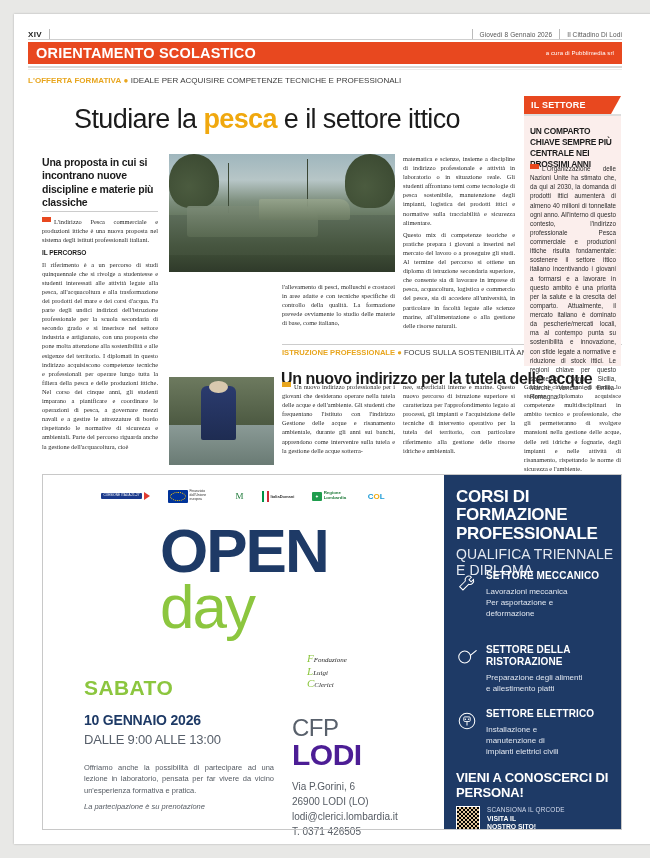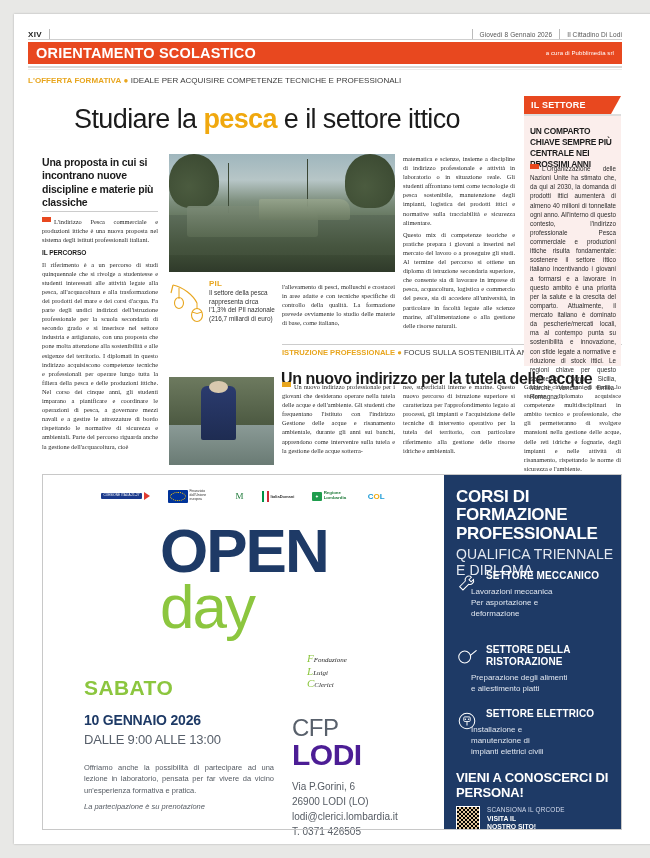--- a/index.html
+++ b/index.html
@@ -168,21 +168,21 @@
 
   .cfp{position:absolute;left:250px;top:240px;font-size:24px;color:#58606b;letter-spacing:-.5px;}
   .lodi{position:absolute;left:250px;top:264px;font-size:30px;font-weight:bold;color:#4c1d95;letter-spacing:-.5px;}
   .addr{position:absolute;left:250px;top:305px;width:150px;font-size:10px;color:#555b63;line-height:1.5;}
 
   .ad-h{position:absolute;left:12px;top:14px;width:158px;font-size:17px;font-weight:bold;color:#fff;line-height:1.08;letter-spacing:-.3px;}
   .ad-sub{position:absolute;left:12px;top:72px;width:158px;font-size:14px;color:#e4e9f1;letter-spacing:.1px;}
   .sector{position:absolute;left:12px;width:162px;}
   .sector .ic{position:absolute;left:0;top:2px;width:22px;height:22px;}
   .sector .st{margin-left:30px;font-size:10px;font-weight:bold;color:#fff;line-height:1.18;letter-spacing:.1px;}
-  .sector .sd{margin-left:15px;margin-top:4px;font-size:8px;color:#e0e6ef;line-height:1.4;}
+  .sector .sd{margin-left:30px;margin-top:4px;font-size:8px;color:#e0e6ef;line-height:1.4;}
   .cta{position:absolute;left:12px;top:297px;width:162px;font-size:13px;font-weight:bold;color:#fff;line-height:1.15;letter-spacing:-.1px;}
   .qrrow{position:absolute;left:12px;top:332px;width:162px;display:flex;gap:7px;align-items:flex-start;}
   .qr{width:22px;height:22px;flex:0 0 22px;background:
       repeating-linear-gradient(90deg,#fff 0 2px,#1e3a66 2px 4px),
       repeating-linear-gradient(0deg,#fff 0 2px,#1e3a66 2px 4px);
       background-blend-mode:difference;border:1px solid #fff;}
   .qrtxt .a{font-size:6.4px;color:#d6dded;letter-spacing:.2px;}
   .qrtxt .b{font-size:6.8px;color:#fff;font-weight:bold;line-height:1.25;margin-top:2px;}
 </style>
 </head>
@@ -240,33 +240,20 @@
     <div class="tree" style="left:0%"></div>
     <div class="tree" style="left:78%"></div>
     <div class="pole"></div>
     <div class="pole2"></div>
     <div class="water"></div>
     <div class="boat"></div>
     <div class="boat2"></div>
     <div class="bank"></div>
   </div>
 
-  <div class="pilbox">
-    <svg class="pil-ico" viewBox="0 0 36 46">
-      <path d="M4 4 C14 6 24 14 28 22" stroke="#e8a61f" stroke-width="1.2" fill="none"></path>
-      <path d="M4 4 L2 12" stroke="#e8a61f" stroke-width="1.2" fill="none"></path>
-      <path d="M10 7 L10 18" stroke="#e8a61f" stroke-width="1" fill="none"></path>
-      <ellipse cx="10" cy="22" rx="4.5" ry="5.5" stroke="#e8a61f" stroke-width="1.1" fill="none"></ellipse>
-      <path d="M28 22 L28 28" stroke="#e8a61f" stroke-width="1" fill="none"></path>
-      <ellipse cx="28" cy="34" rx="5.5" ry="6.5" stroke="#e8a61f" stroke-width="1.1" fill="none"></ellipse>
-      <path d="M23 31 q5 3 10 0" stroke="#e8a61f" stroke-width="1" fill="none"></path>
-    </svg>
-    <div class="pil-title" style="margin-left:40px">PIL</div>
-    <div class="pil-text" style="margin-top:1px">Il settore della pesca rappresenta circa l'1,3% del PIl nazionale (216,7 miliardi di euro)</div>
-  </div>
 
   <div class="sep2"></div>
   <div class="kicker2">
     <b>ISTRUZIONE PROFESSIONALE</b>
     <span style="color:#e8a61f">●</span>
     <span class="rest">FOCUS SULLA SOSTENIBILITÀ AMBIENTALE</span>
   </div>
   <h2 class="headline2"><span>Un nuovo indirizzo per la tutela delle </span><em>acque</em></h2>
 
   <div class="photo2">

